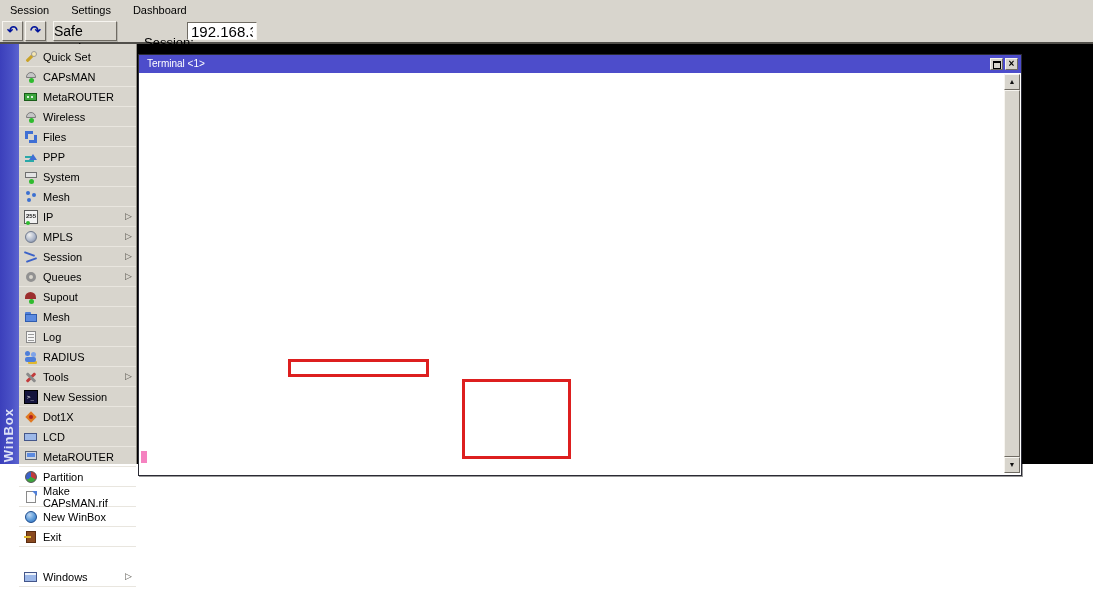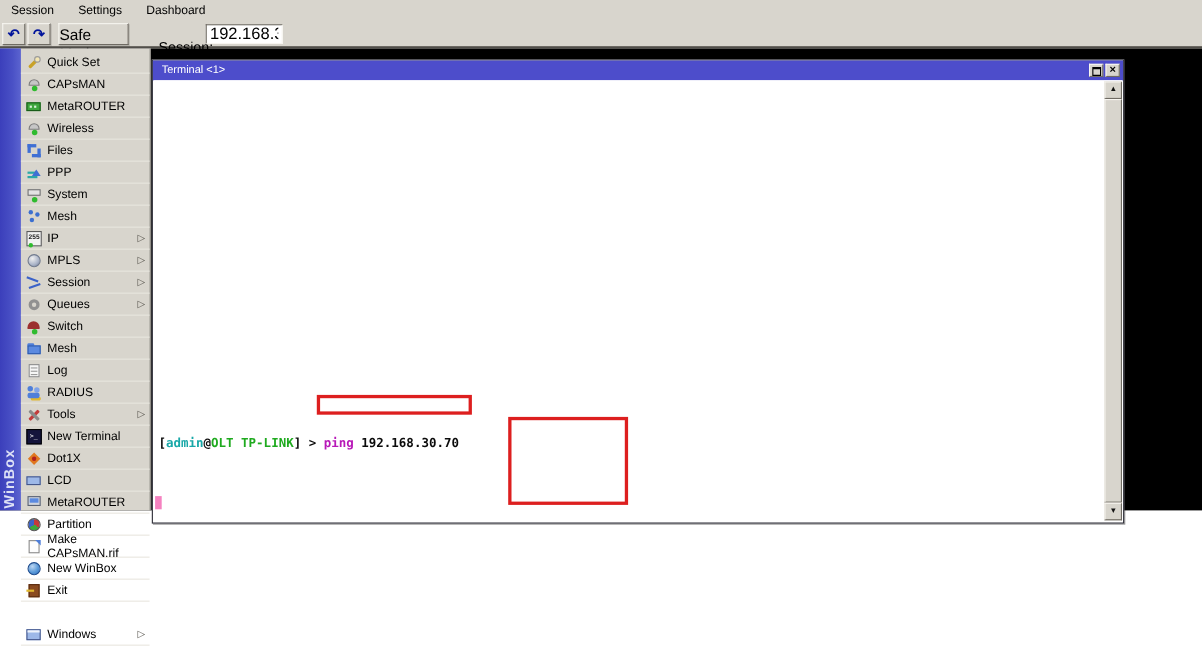--- a/index.html
+++ b/index.html
@@ -205,42 +205,42 @@
         <span>Session</span>
         <span class="arrow">▷</span>
       </div>
       <div class="sitem">
         <span class="ic ic-system"></span>
         <span>Queues</span>
         <span class="arrow">▷</span>
       </div>
       <div class="sitem">
         <span class="ic ic-queues"></span>
-        <span>Switch</span>
+        <span>Supout</span>
       </div>
       <div class="sitem">
         <span class="ic ic-files"></span>
         <span>Mesh</span>
       </div>
       <div class="sitem">
         <span class="ic ic-log"></span>
         <span>Log</span>
       </div>
       <div class="sitem">
         <span class="ic ic-radius"></span>
         <span>RADIUS</span>
       </div>
       <div class="sitem">
         <span class="ic ic-tools"></span>
         <span>Tools</span>
         <span class="arrow">▷</span>
       </div>
       <div class="sitem">
         <span class="ic ic-terminal">&gt;_</span>
-        <span>New Terminal</span>
+        <span>New Session</span>
       </div>
       <div class="sitem">
         <span class="ic ic-dot1x"></span>
         <span>Dot1X</span>
       </div>
       <div class="sitem">
         <span class="ic ic-lcd"></span>
         <span>LCD</span>
       </div>
       <div class="sitem">
@@ -276,21 +276,20 @@
     <div id="term-titlebar">
       <span>Terminal &lt;1&gt;</span>
     </div>
     <div id="max-btn" class="wbtn">
       <span class="glyph"></span>
     </div>
     <div id="close-btn" class="wbtn">×</div>
 
     <div id="term-content">
       <div class="termtext">
-        <div><span>[</span><span class="c-user">admin</span><span>@</span><span class="c-device">OLT TP-LINK</span><span>] &gt; </span><span class="c-cmd">ping</span><span> 192.168.30.70</span></div>
         
         
         
         
       </div>
       <div id="term-cursor"></div>
     </div>
 
     <div id="scrollbar">
       <div id="sb-up" class="sb-btn">

